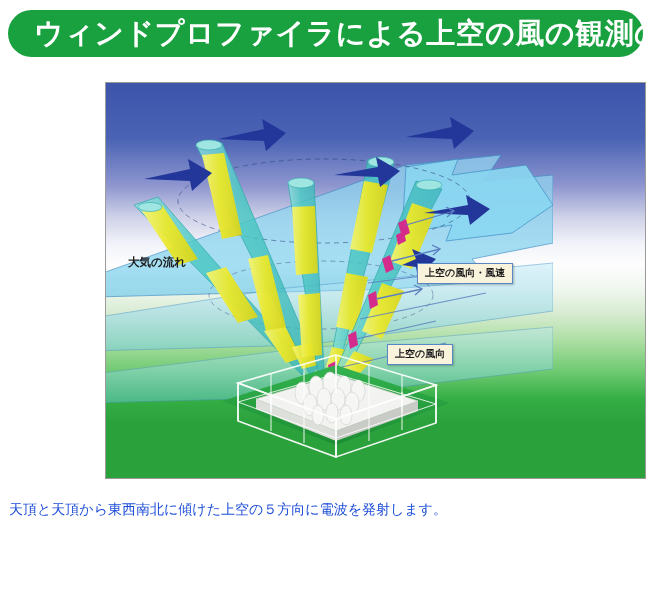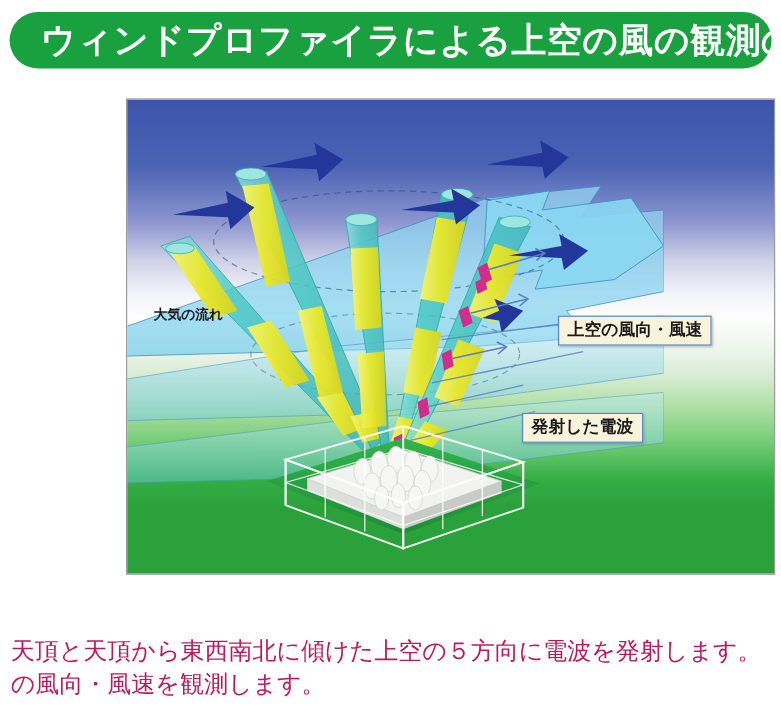--- a/index.html
+++ b/index.html
@@ -50,48 +50,47 @@
         #2ba13c 100%);
   }
   #diagram svg{display:block;}
 
   
   .callout{
     position:absolute;
     background:#faf3dc;
     border:1px solid #5b86c4;
     color:#1a1a1a;
-    font-size:14px;
+    font-size:10px;
     font-weight:bold;
     line-height:1;
     padding:4px 7px 5px 7px;
     white-space:nowrap;
     box-shadow:1px 1px 2px rgba(0,0,0,0.25);
     font-family:"DejaVu Sans","Liberation Sans",sans-serif;
-    margin-left:48px;
   }
   #callout-wind{left:311px;top:180px;}
   #callout-scatter{left:278px;top:219px;}
   #callout-emit{left:281px;top:261px;}
 
   .inline-label{
     position:absolute;
     color:#1b1b1b;
     font-size:11.5px;
     font-weight:bold;
     white-space:nowrap;
     font-family:"DejaVu Sans","Liberation Sans",sans-serif;
   }
   #label-airflow{left:22px;top:172px;}
 
   
   #caption{
-    position:absolute;left:9px;top:528px;width:640px;
-    color:#be185d;
-    font-size:20px;
+    position:absolute;left:9px;top:500px;width:640px;
+    color:#1d4ed8;
+    font-size:14px;
     line-height:1.42;
     font-family:"DejaVu Sans","Liberation Sans",sans-serif;
   }
   #caption div{white-space:nowrap;}
 </style>
 </head>
 <body>
 
 <div id="title-banner">
   <span id="title-text">ウィンドプロファイラによる上空の風の観測の概要</span>
@@ -294,20 +293,19 @@
       <line x1="230" y1="355" x2="330" y2="321" stroke-width="0.9"></line>
     </g>
 
   </svg>
 
   <div class="inline-label" id="label-airflow">大気の流れ</div>
 
   <div class="callout" id="callout-wind">上空の風向・風速</div>
 
 
-  <div class="callout" id="callout-emit">発射した電波</div>
+  <div class="callout" id="callout-emit">上空の風向</div>
 
 </div>
 
 <div id="caption">
   <div>天頂と天頂から東西南北に傾けた上空の５方向に電波を発射します。</div>
-  <div>の風向・風速を観測します。</div>
 </div>
 
 </body></html>

